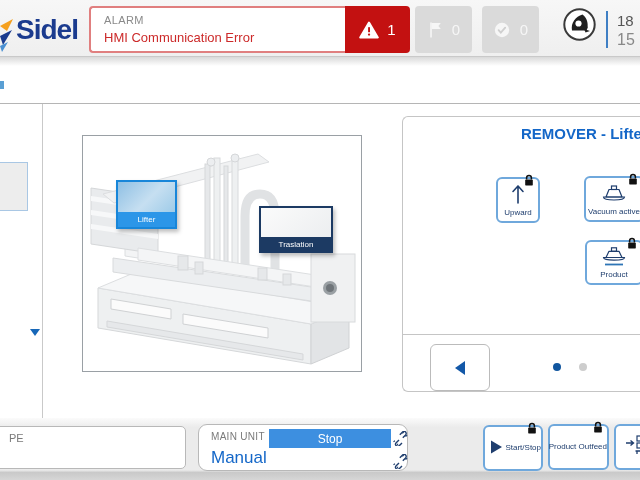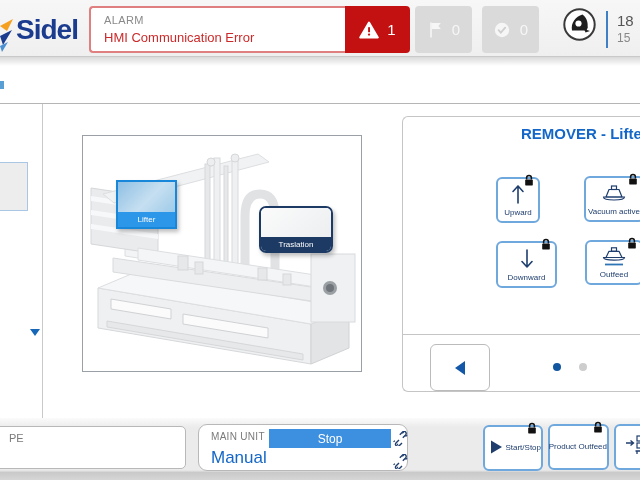--- a/index.html
+++ b/index.html
@@ -21,21 +21,21 @@
   .alarm-count{width:65px;height:47px;background:#c31111;border-radius:0 4px 4px 0;
     display:flex;align-items:center;justify-content:center;gap:8px;}
   .alarm-count .num{color:#fff;font-size:15px;}
   .badge{position:absolute;top:6px;width:57px;height:47px;background:#dadada;
     border-radius:4px;display:flex;align-items:center;justify-content:center;gap:9px;}
   .badge .num{color:#f6f6f6;font-size:15px;}
   .gc-wrap{position:absolute;left:561px;top:7px;width:36px;text-align:center;}
   .gc-label{font-size:9px;color:#777;margin-top:16px;}
   .top-divider{position:absolute;left:606px;top:11px;width:2px;height:37px;background:#3f7fc4;}
   .clock-h{position:absolute;left:617px;top:12px;font-size:15px;color:#555;}
-  .clock-m{position:absolute;left:617px;top:31px;font-size:12px;color:#888;}
+  .clock-m{position:absolute;left:617px;top:31px;font-size:16px;color:#888;}
 
   
   .subheader{position:absolute;left:0;top:57px;width:640px;height:47px;background:#fff;
     border-bottom:1px solid #b5b5b5;}
   .subheader .shadow{position:absolute;left:0;top:0;width:100%;height:9px;
     background:linear-gradient(#d9d9d9,rgba(255,255,255,0));}
   .sub-icon-fragment{position:absolute;left:0;top:24px;width:4px;height:8px;background:#5a9fd4;}
 
   
   .main{position:absolute;left:0;top:104px;width:640px;height:317px;background:#fff;}
@@ -47,21 +47,21 @@
     border-top:7px solid #1767b8;}
 
   .machine-panel{position:absolute;left:82px;top:31px;width:280px;height:237px;
     border:1px solid #9aa0a5;background:#fff;overflow:hidden;}
   .hotspot{position:absolute;display:flex;flex-direction:column;overflow:hidden;
     box-shadow:2px 3px 4px rgba(0,0,0,.25);}
   .hotspot-lifter{left:33px;top:44px;width:61px;height:49px;border:2px solid #1886d9;}
   .hotspot-lifter .pic{flex:1;background:linear-gradient(135deg,#8fc0e4,#c6dff1 55%,#9ecbe8);}
   .hotspot-lifter .cap{height:15px;background:#2c96e8;color:#fff;font-size:8px;
     display:flex;align-items:center;justify-content:center;}
-  .hotspot-traslation{left:176px;top:70px;width:74px;height:47px;border:2px solid #1c3a63;border-radius:7px;}
+  .hotspot-traslation{left:176px;top:70px;width:74px;height:47px;border:2px solid #1c3a63;border-radius:0;}
   .hotspot-traslation .pic{flex:1;background:linear-gradient(140deg,#fbfbfb,#eceef0);}
   .hotspot-traslation .cap{height:14px;background:#1c3a63;color:#fff;font-size:8px;
     display:flex;align-items:center;justify-content:center;}
 
   .remover-panel{position:absolute;left:402px;top:12px;width:238px;height:276px;
     border:1px solid #c5c5c5;border-right:none;border-radius:6px 0 0 6px;background:#fff;}
   .remover-title{position:absolute;left:118px;top:8px;font-size:15px;font-weight:bold;
     color:#1467c8;white-space:nowrap;}
   .ctl-btn{position:absolute;background:#fff;border:2px solid #6fa8dc;border-radius:6px;
     display:flex;flex-direction:column;align-items:center;justify-content:flex-end;
@@ -242,43 +242,33 @@
           <rect x="2.2" y="5.4" width="7.6" height="6.2" rx="1.2" fill="#111"></rect>
         </svg>
         <svg width="26" height="19" viewBox="0 0 26 19">
           <rect x="10.5" y="1" width="5" height="3.5" fill="none" stroke="#1f3e6e" stroke-width="1.2"></rect>
           <path d="M8 4.5 H18 L21 12 H5 Z" fill="none" stroke="#1f3e6e" stroke-width="1.2" stroke-linejoin="round"></path>
           <path d="M2.5 12 H23.5 q0 3 -10.5 3 T2.5 12 Z" fill="none" stroke="#1f3e6e" stroke-width="1.2"></path>
         </svg>
         <span class="lbl">Vacuum active</span>
       </div>
 
-      <div class="ctl-btn" style="left:93px;top:124px;width:61px;height:47px;">
-        <svg class="lock" width="12" height="13" viewBox="0 0 12 13">
-          <path d="M3.6 5.4 V3.8 a2.4 2.4 0 0 1 4.8 0 V5.4" stroke="#111" stroke-width="1.5" fill="none"></path>
-          <rect x="2.2" y="5.4" width="7.6" height="6.2" rx="1.2" fill="#111"></rect>
-        </svg>
-        <svg width="16" height="22" viewBox="0 0 16 22">
-          <path d="M8 2 V19 M3 13.5 L8 19 L13 13.5" stroke="#1f3e6e" stroke-width="1.6" fill="none" stroke-linecap="round" stroke-linejoin="round"></path>
-        </svg>
-        <span class="lbl">Downward</span>
-      </div>
 
       <div class="ctl-btn" style="left:182px;top:123px;width:58px;height:45px;">
         <svg class="lock" width="12" height="13" viewBox="0 0 12 13">
           <path d="M3.6 5.4 V3.8 a2.4 2.4 0 0 1 4.8 0 V5.4" stroke="#111" stroke-width="1.5" fill="none"></path>
           <rect x="2.2" y="5.4" width="7.6" height="6.2" rx="1.2" fill="#111"></rect>
         </svg>
         <svg width="26" height="20" viewBox="0 0 26 20">
           <rect x="10.5" y="0.8" width="5" height="3.5" fill="none" stroke="#1f3e6e" stroke-width="1.2"></rect>
           <path d="M8 4.3 H18 L21 10.5 H5 Z" fill="none" stroke="#1f3e6e" stroke-width="1.2" stroke-linejoin="round"></path>
           <path d="M2.5 10.5 H23.5 q0 2.6 -10.5 2.6 T2.5 10.5 Z" fill="none" stroke="#1f3e6e" stroke-width="1.2"></path>
           <path d="M4 17.5 H22" stroke="#2e75b6" stroke-width="1.8"></path>
         </svg>
-        <span class="lbl">Outfeed</span>
+        <span class="lbl">Product</span>
       </div>
 
       <div class="panel-divider"></div>
       <div class="nav-back">
         <div class="tri"></div>
       </div>
       <div class="dot dot1"></div>
       <div class="dot dot2"></div>
     </div>
   </div>

